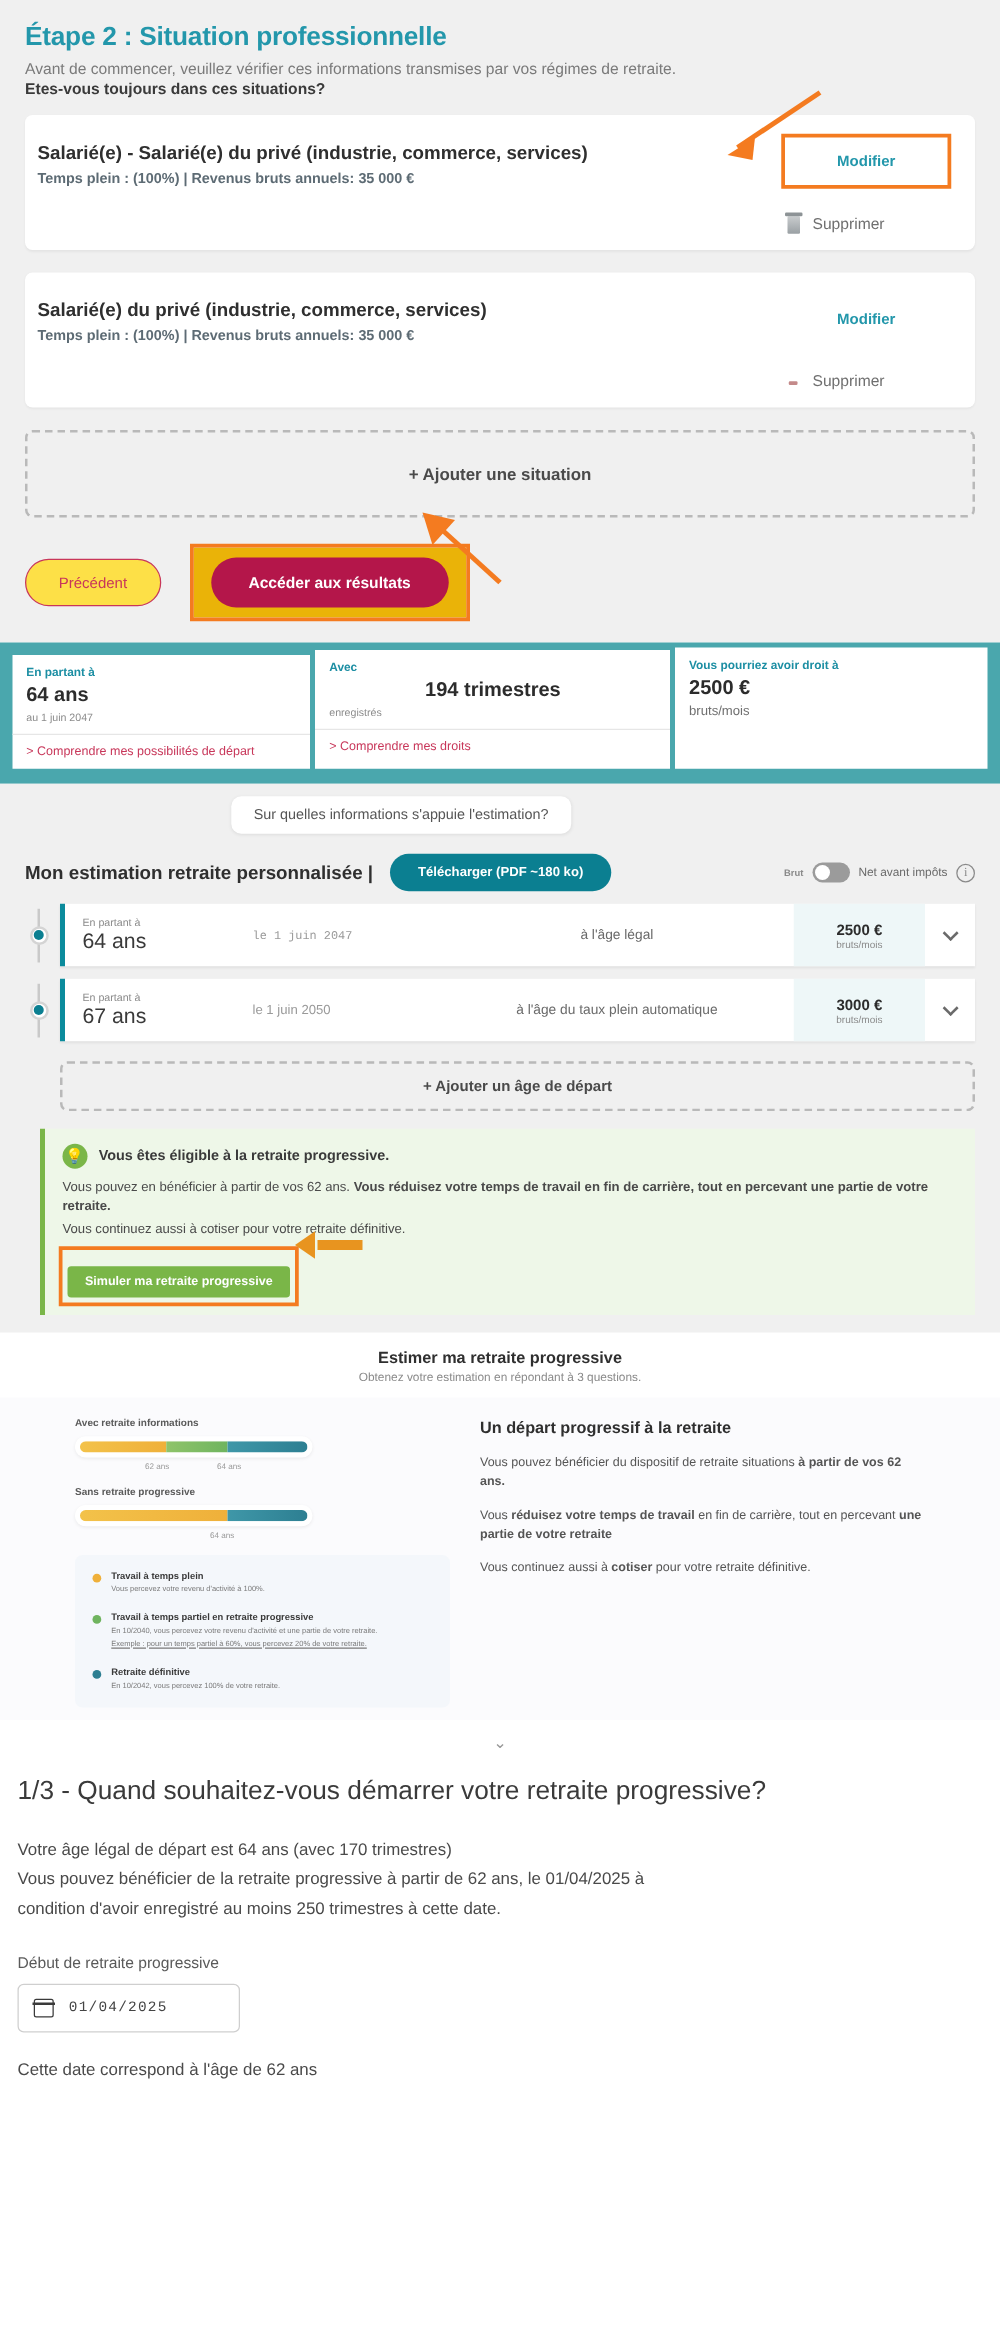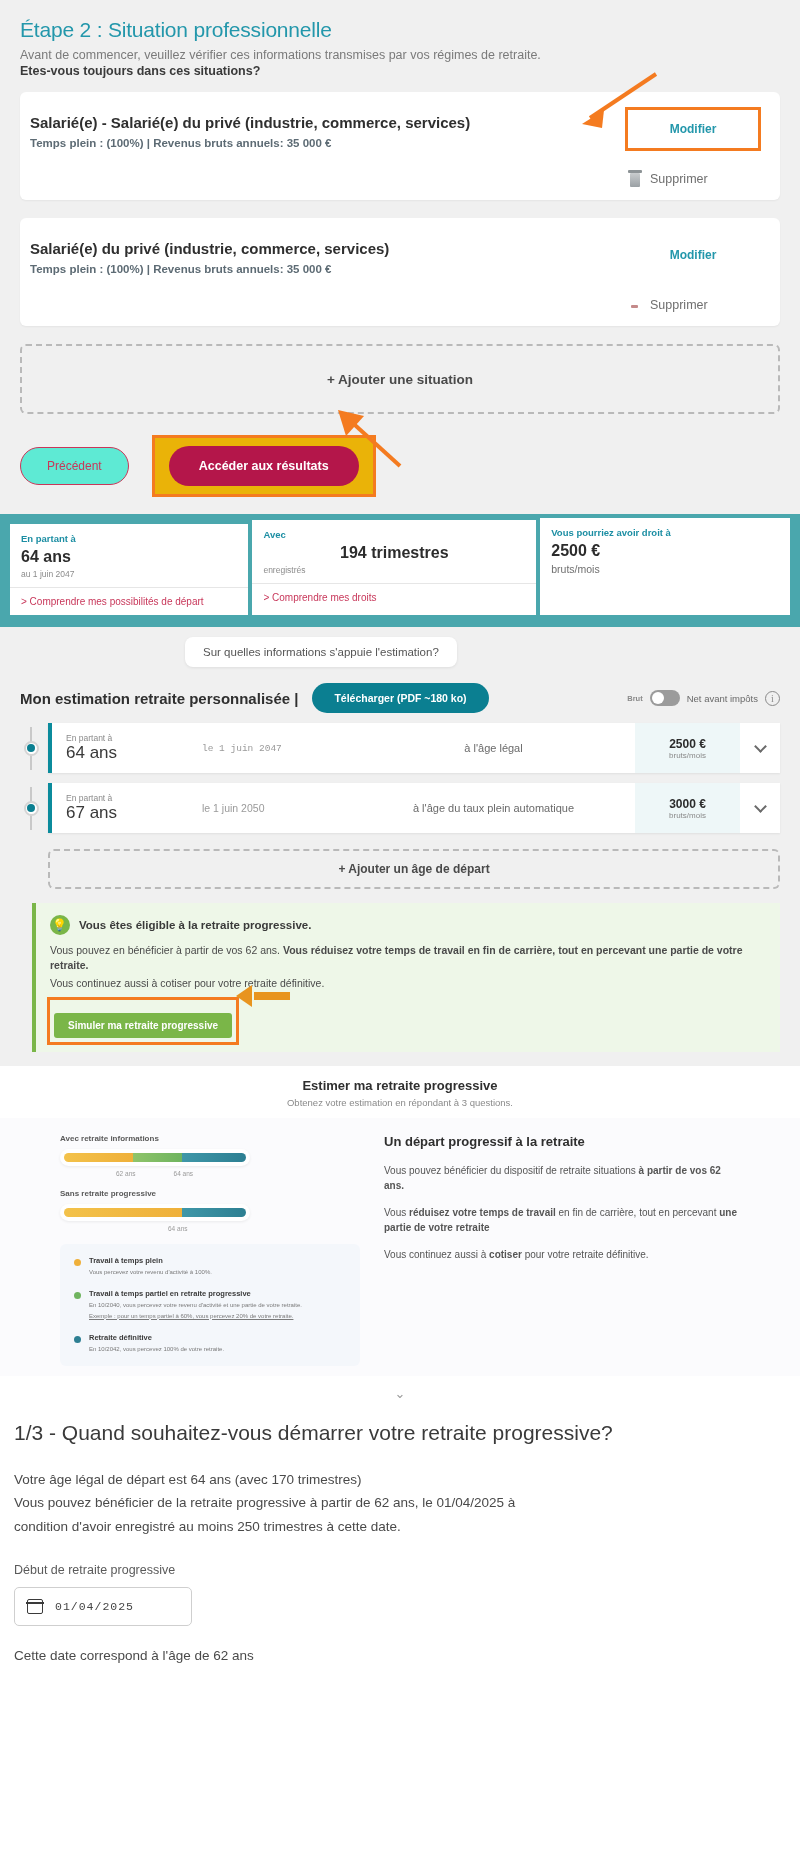--- a/index.html
+++ b/index.html
@@ -7,21 +7,21 @@
   body {
     width:800px; height:1872px; position:relative; overflow:hidden;
     background:#ffffff;
     font-family:"Liberation Sans", sans-serif;
     color:#3a3a3a;
   }
 
   
   .step-section { background:#f0f0f0; padding:18px 20px 0 20px; }
   .step-title {
-    color:#2397ab; font-size:21px; font-weight:normal; margin:0 0 6px 0;
+    color:#2397ab; font-size:21px; font-weight:bold; margin:0 0 6px 0;
     letter-spacing:-.2px;
   }
   .step-sub { color:#7a7a7a; font-size:12.5px; margin:0 0 2px 0; }
   .step-sub2 { color:#3a3a3a; font-size:12.5px; font-weight:bold; margin:0 0 14px 0; }
 
   .situation-card {
     background:#fff; border-radius:6px; padding:22px 10px;
     margin-bottom:18px; position:relative; min-height:108px;
     box-shadow:0 1px 2px rgba(0,0,0,.05);
   }
@@ -48,21 +48,21 @@
 
   .add-situation {
     border:2px dashed #b9b9b9; border-radius:6px; height:70px;
     display:flex; align-items:center; justify-content:center;
     font-size:13.5px; font-weight:bold; color:#4a4a4a; cursor:pointer;
     margin-bottom:24px; background:#f0f0f0;
   }
 
   .btn-row { display:flex; align-items:center; gap:0; padding-bottom:20px; }
   .btn-prev {
-    border:1px solid #c2classe; border:1px solid #c8375a; color:#c8375a; background:#5eead4;
+    border:1px solid #c2classe; border:1px solid #c8375a; color:#c8375a; background:#fde047;
     border-radius:30px; padding:11px 26px; font-size:12px; cursor:pointer;
     font-family:"Liberation Sans", sans-serif;
   }
   .btn-next-wrap { padding:8px 14px; margin-left:26px; }
   .btn-next {
     background:#b4164a; color:#fff; border:none; border-radius:30px;
     padding:13px 30px; font-size:12.5px; font-weight:bold; cursor:pointer;
     font-family:"Liberation Sans", sans-serif;
   }
 

